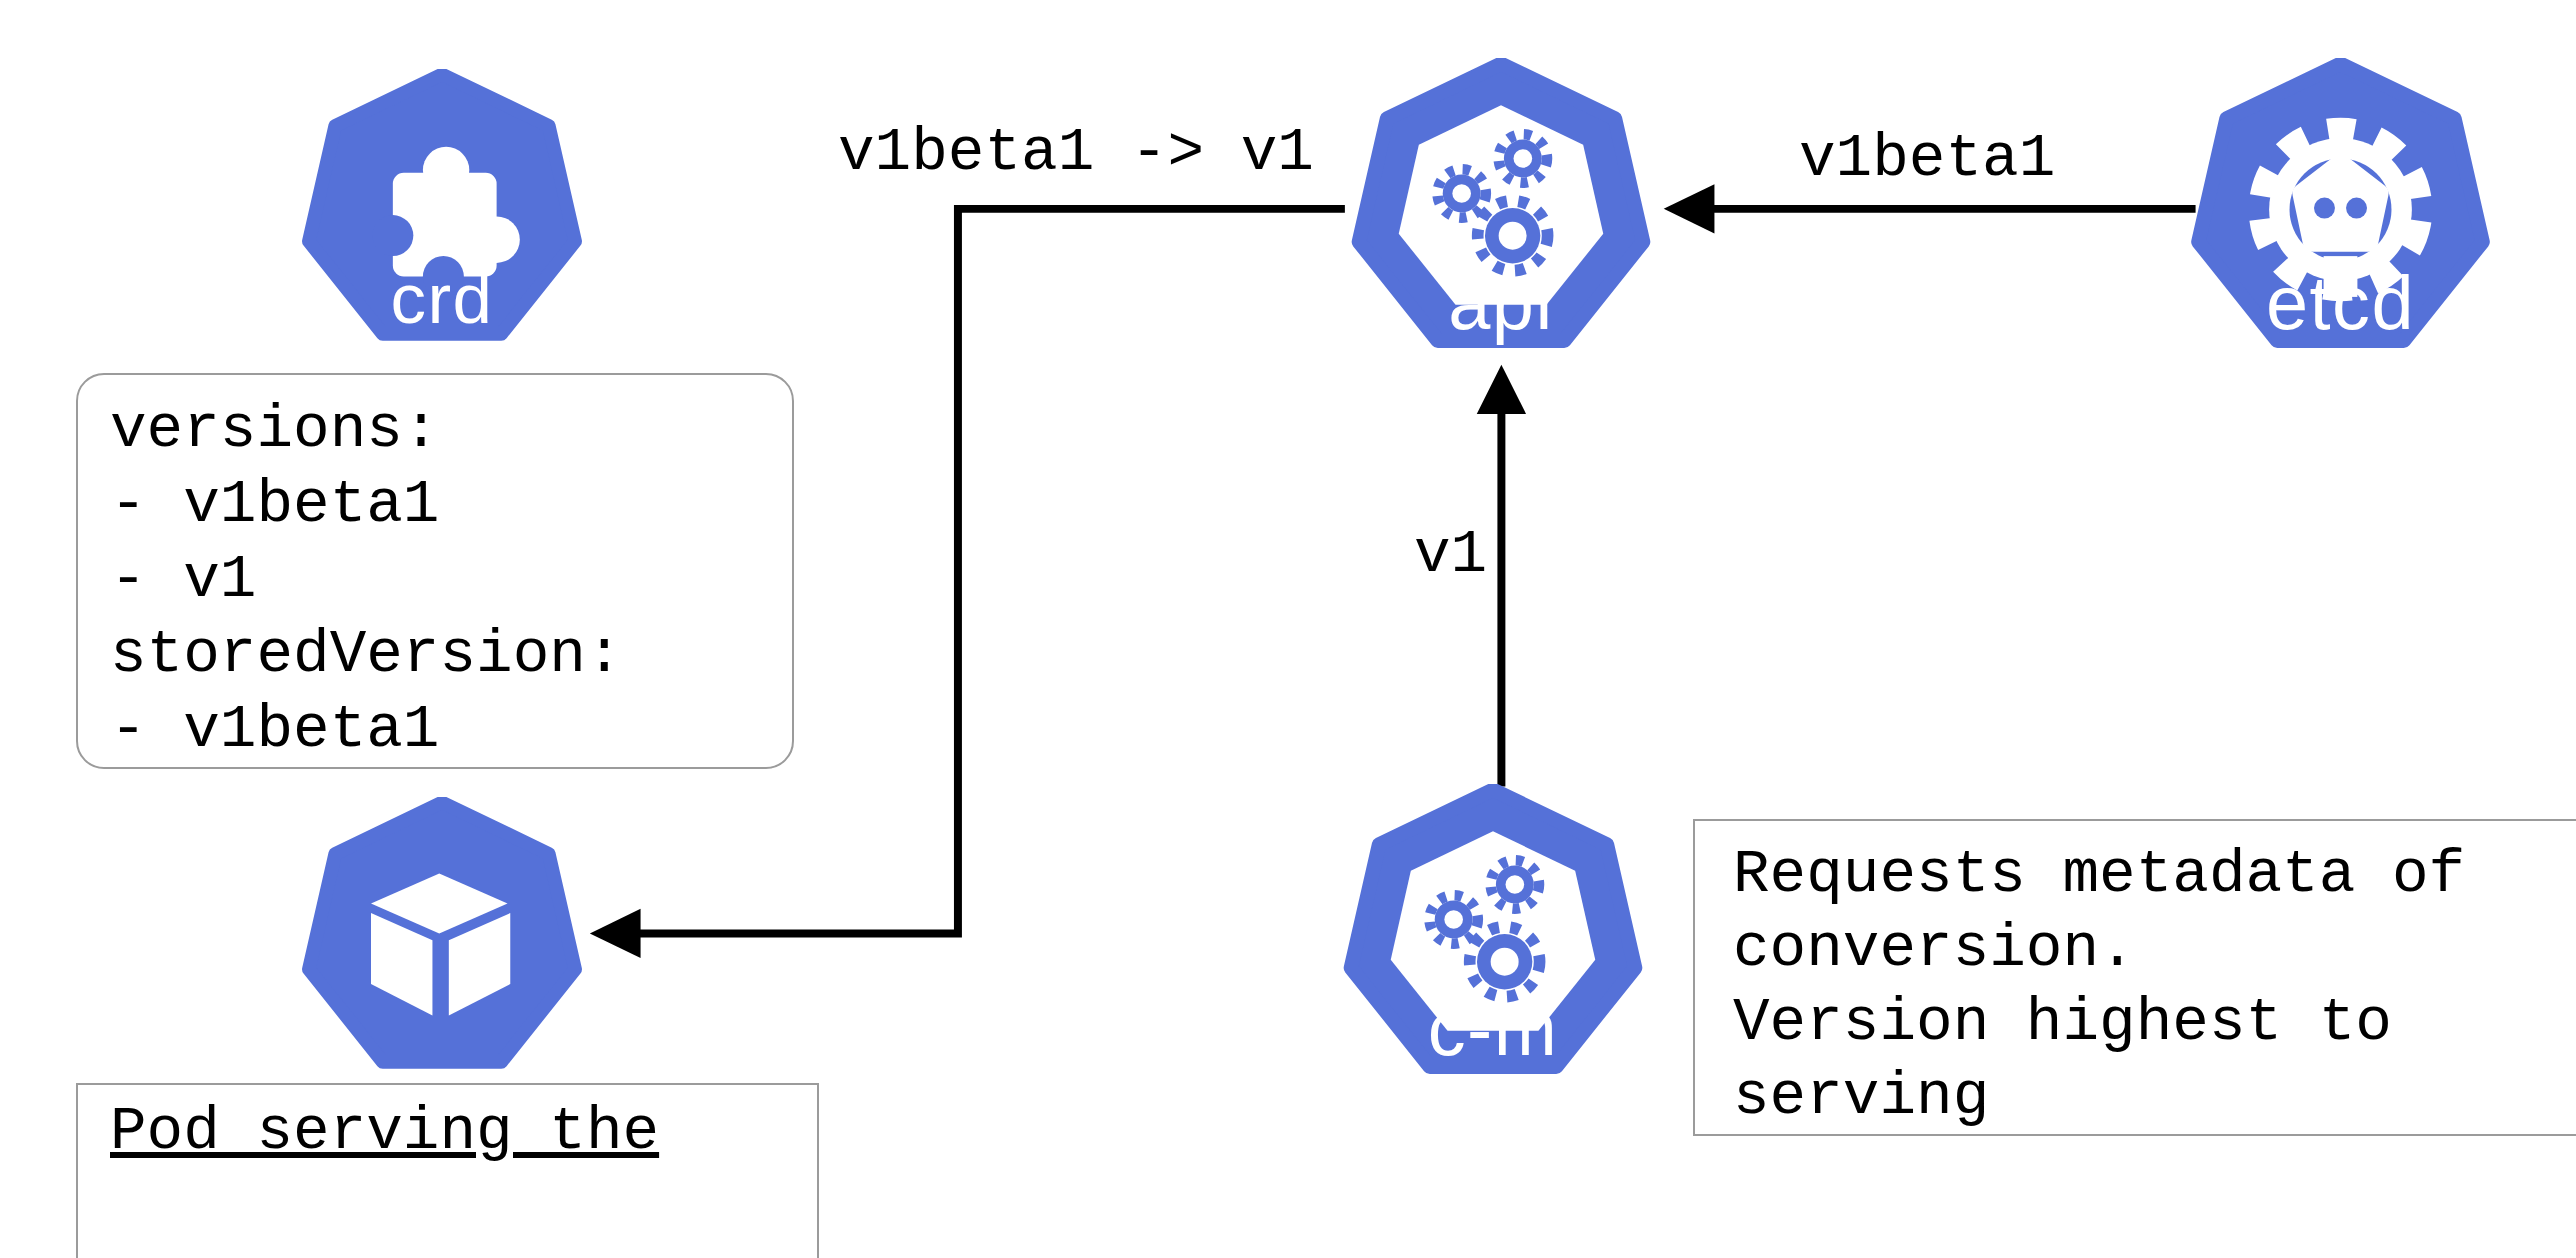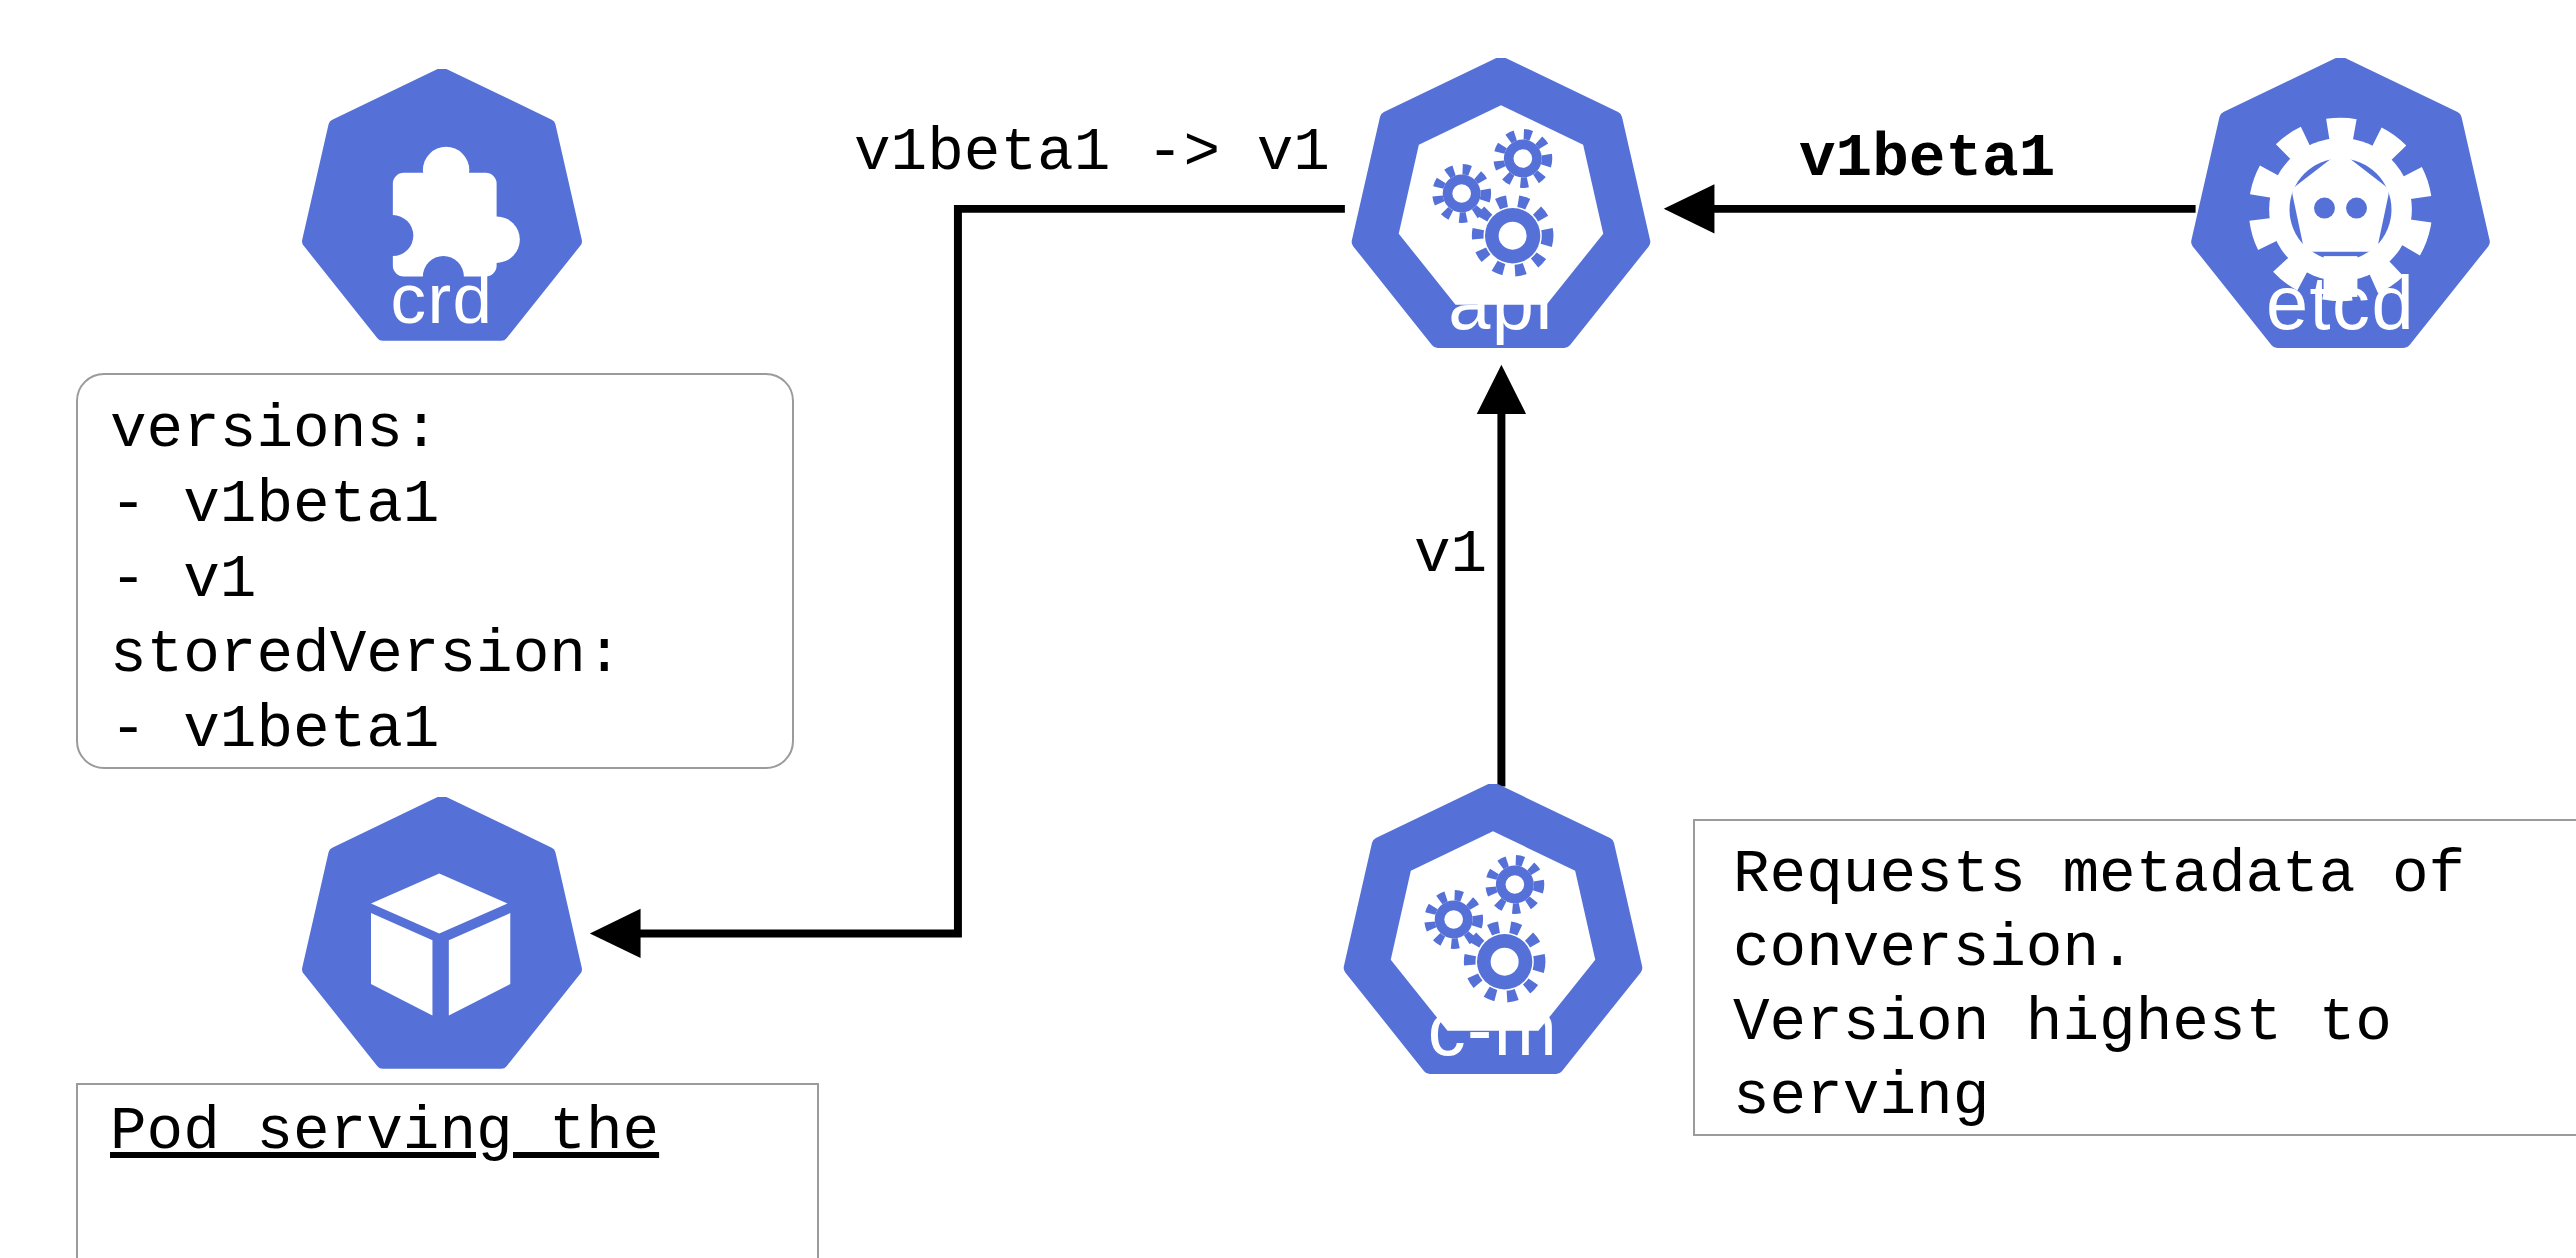--- a/index.html
+++ b/index.html
@@ -36,22 +36,22 @@
   #cm-box .note-line{line-height:74px;}
   
   .edge-label{
     position:absolute;
     color:var(--text-black);
     font-family:"Liberation Mono","DejaVu Sans Mono",monospace;
     font-size:61px;
     white-space:pre;
     line-height:61px;
   }
-  #label-conversion{left:838px;top:122px;margin-left:16px;}
-  #label-etcd-api{left:1799px;top:128px;font-weight:bold;}
+  #label-conversion{left:838px;top:122px;}
+  #label-etcd-api{left:1799px;top:128px;}
   #label-cm-api{left:1414px;top:524px;}
   
   .k8s-icon{position:absolute;}
   .icon-label{
     font-family:"Liberation Sans",sans-serif;
     fill:#ffffff;
     font-size:26px;
     letter-spacing:0.5px;
   }
   #arrow-layer{position:absolute;left:0;top:0;}

